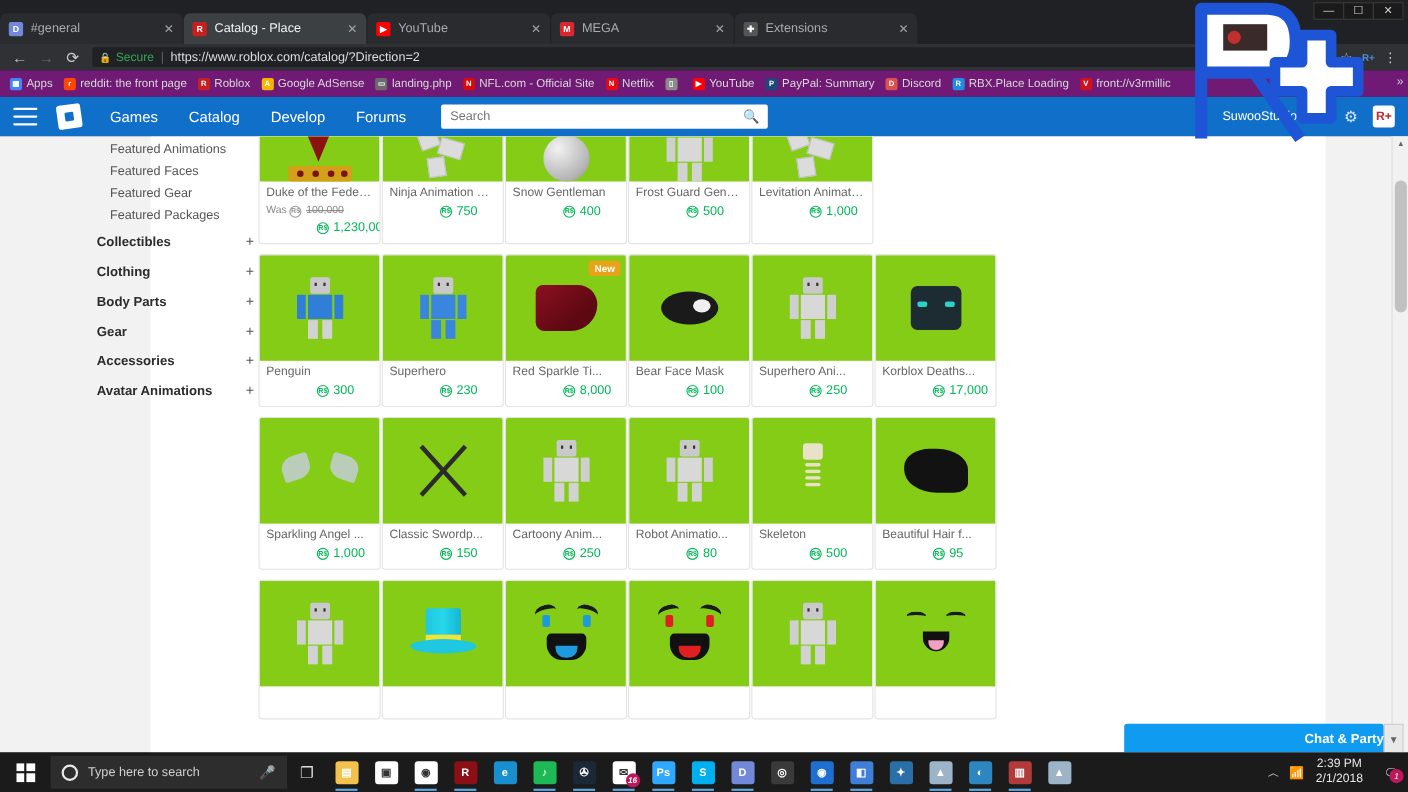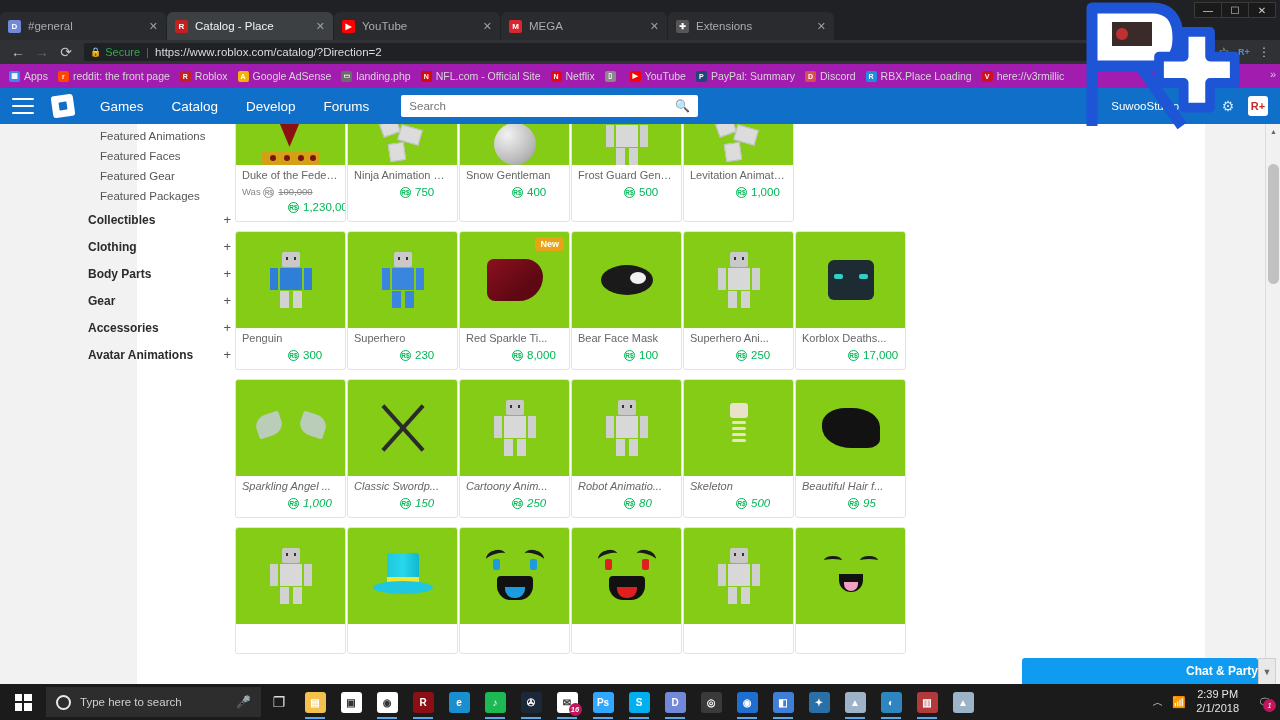--- a/index.html
+++ b/index.html
@@ -46,21 +46,21 @@
   .lock { color:#34a853; font-size:9px; margin-right:4px; }
   .secure { color:#34a853; font-size:11px; margin-right:6px; }
   .vdiv { color:#5f6368; margin-right:6px; }
   .urlt { color:#dadce0; white-space:nowrap; overflow:hidden; }
   .tbicon { width:20px; height:18px; display:flex; align-items:center; justify-content:center;
             color:#c8c8c8; font-size:12px; }
 
   
   .bookmarks {
     position:absolute; top:64px; left:0; width:1280px; height:24px;
-    background:#a21caf; display:flex; align-items:center; padding:0 4px; overflow:hidden;
+    background:#701a75; display:flex; align-items:center; padding:0 4px; overflow:hidden;
   }
   .bm { display:flex; align-items:center; height:18px; padding:0 5px; color:#d6d6d6;
         font-size:10.5px; white-space:nowrap; flex:0 0 auto; }
   .bmico { width:11px; height:11px; margin-right:4px; border-radius:2px; flex:0 0 11px;
            display:flex; align-items:center; justify-content:center; font-size:7px; color:#fff; font-weight:bold; }
   .bmchev { position:absolute; right:4px; color:#ccc; font-size:11px; }
 
   
   .rbxnav {
     position:absolute; top:88px; left:0; width:1280px; height:36px;
@@ -327,21 +327,21 @@
       <div class="bm">
         <span class="bmico" style="background:#d9504e">D</span>
         <span>Discord</span>
       </div>
       <div class="bm">
         <span class="bmico" style="background:#1e8fe0">R</span>
         <span>RBX.Place Loading</span>
       </div>
       <div class="bm">
         <span class="bmico" style="background:#cf1020">V</span>
-        <span>here://v3rmillic</span>
+        <span>front://v3rmillic</span>
       </div>
     </div>
   <div class="bmchev" style="top:68px;z-index:30">»</div>
 
   <div class="rbxnav">
     <div class="hamb">
         <i></i>
         <i></i>
         <i></i>
       </div>
@@ -569,21 +569,21 @@
             </div>
             <div class="cbody">
               <div class="cname">Korblox Deaths...</div>
               <div class="price">
                 <span class="rbx">R$</span>
                 <span>17,000</span>
               </div>
             </div>
           </div>
         </div>
-        <div class="grow" style="margin-bottom: 9px; font-style: italic;">
+        <div class="grow" style="margin-bottom: 9px;">
           <div class="card">
             <div class="thumb">
               <div class="wingart">
                 <div class="w l"></div>
                 <div class="w r"></div>
               </div>
             </div>
             <div class="cbody">
               <div class="cname">Sparkling Angel ...</div>
               <div class="price">

